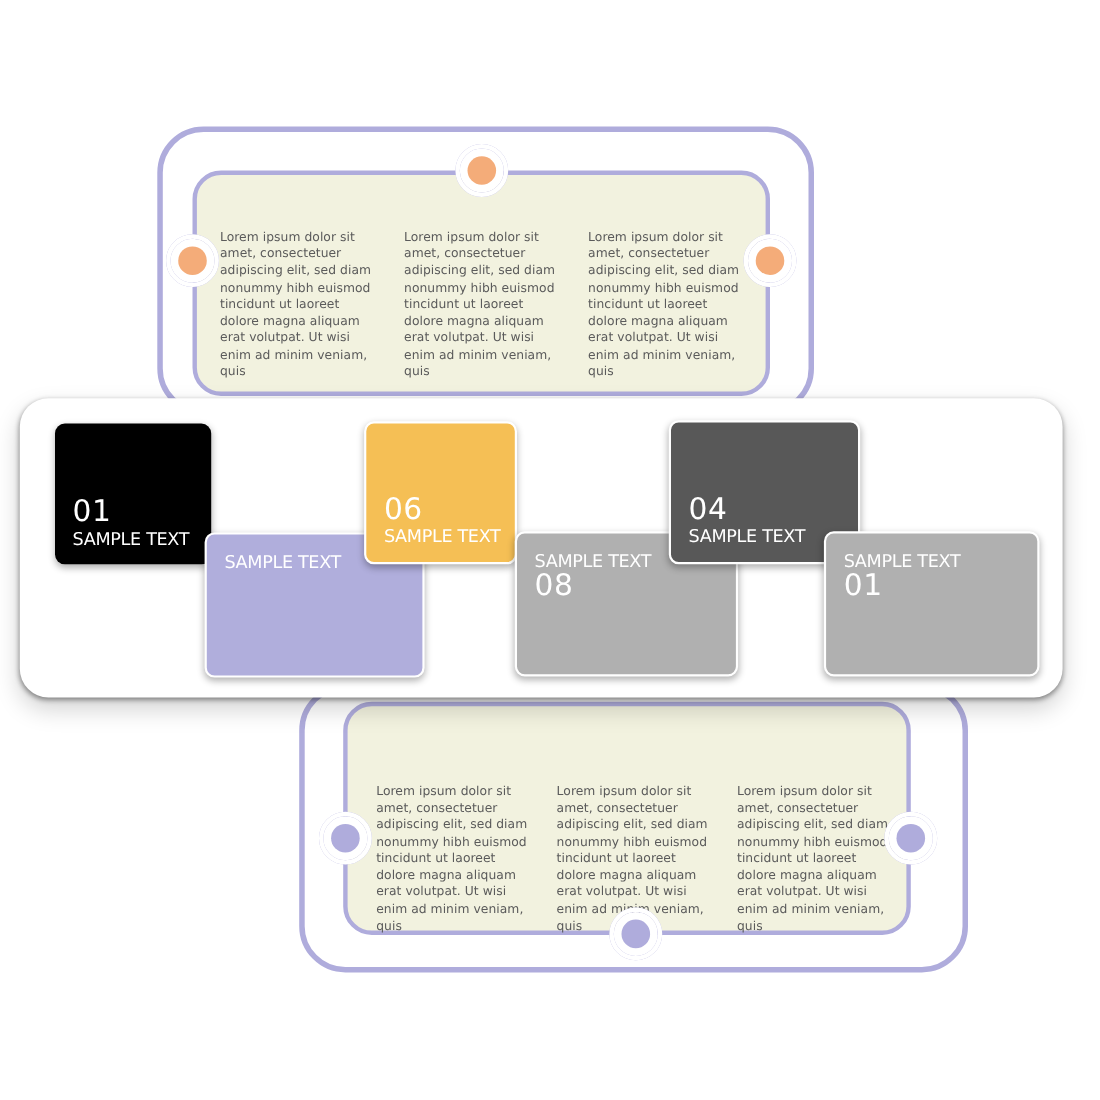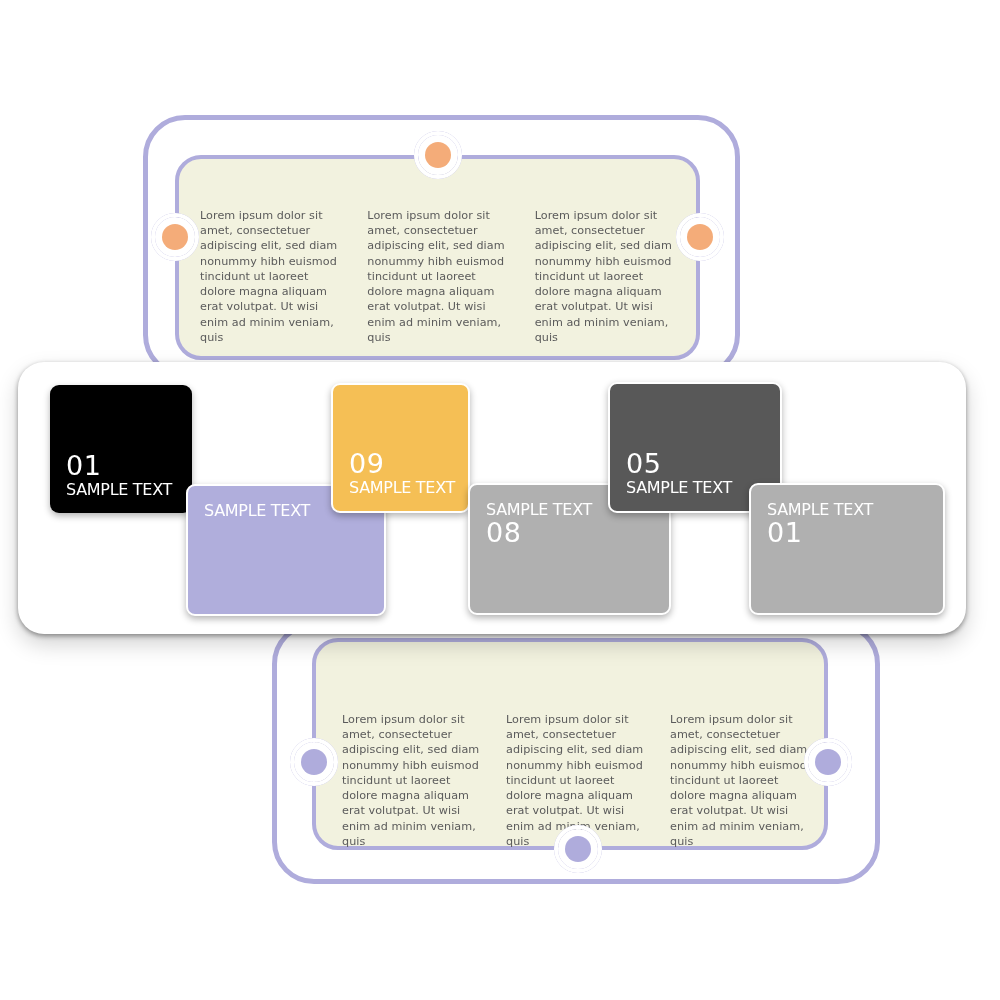--- a/index.html
+++ b/index.html
@@ -196,31 +196,31 @@
   <div class="card variant-bottom" style="left:50px; top:385px; width:142px; height:128px; background:#000000; z-index:5;">
     <div class="num">01</div>
     <div class="label">SAMPLE TEXT</div>
   </div>
 
   <div class="card variant-top light-edge" style="left:186px; top:484px; width:200px; height:132px; background:#B0AEDC; z-index:6;">
     <div class="label">SAMPLE TEXT</div>
   </div>
 
   <div class="card variant-bottom light-edge" style="left:331px; top:383px; width:139px; height:130px; background:#F5BF55; z-index:7;">
-    <div class="num">09</div>
+    <div class="num">06</div>
     <div class="label">SAMPLE TEXT</div>
   </div>
 
   <div class="card variant-top light-edge" style="left:468px; top:483px; width:203px; height:132px; background:#B0B0B0; z-index:8;">
     <div class="label">SAMPLE TEXT</div>
     <div class="num">08</div>
   </div>
 
   <div class="card variant-bottom light-edge" style="left:608px; top:382px; width:174px; height:131px; background:#585858; z-index:9;">
-    <div class="num">05</div>
+    <div class="num">04</div>
     <div class="label">SAMPLE TEXT</div>
   </div>
 
   <div class="card variant-top light-edge" style="left:749px; top:483px; width:196px; height:132px; background:#B0B0B0; z-index:10;">
     <div class="label">SAMPLE TEXT</div>
     <div class="num">01</div>
   </div>
 
 </div>
 

